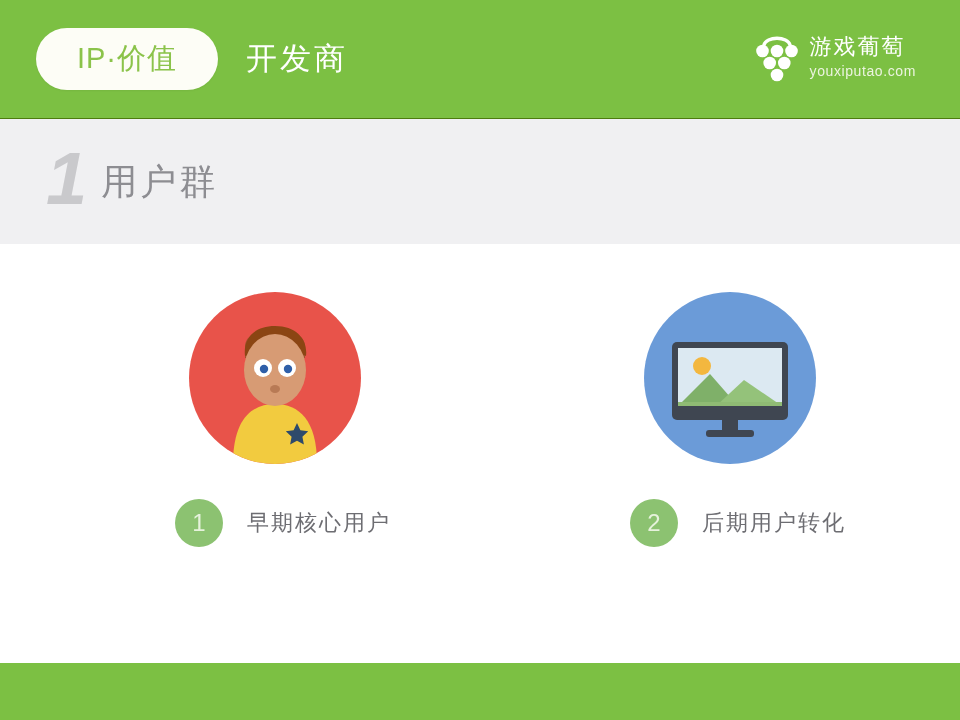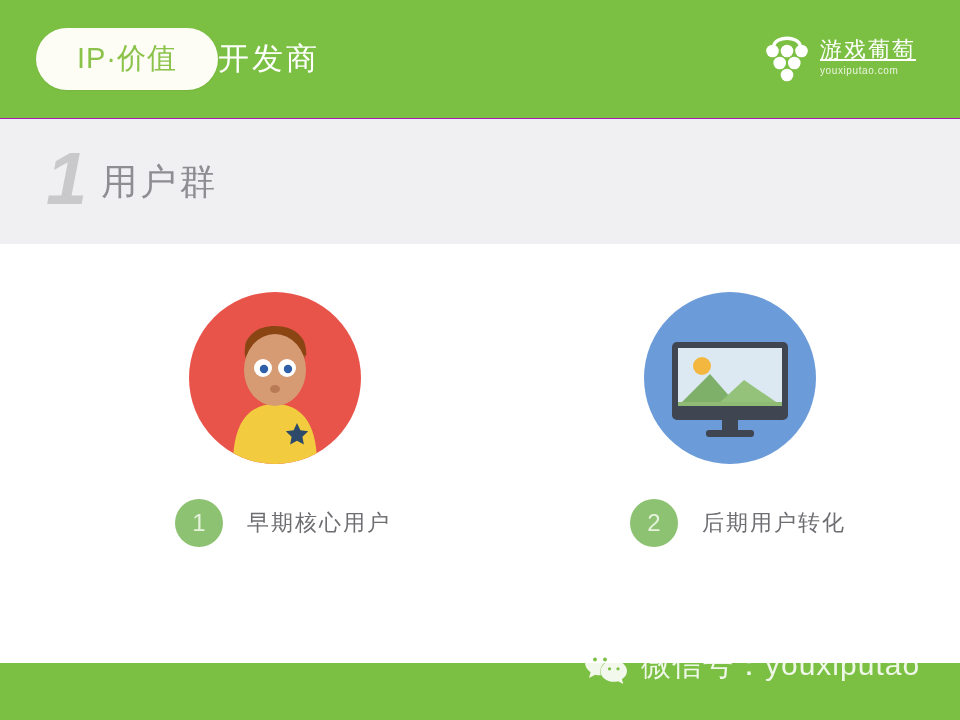--- a/index.html
+++ b/index.html
@@ -5,21 +5,21 @@
   * { box-sizing: border-box; margin: 0; padding: 0; }
   html, body {
     width: 960px; height: 720px;
     font-family: "Liberation Sans", "DejaVu Sans", sans-serif;
     background: #ffffff;
     overflow: hidden;
   }
   .slide {
     position: relative;
     width: 960px; height: 720px;
-    background: #a21caf;
+    background: #4d7c0f;
   }
 
   
   .header {
     position: absolute;
     left: 0; top: 0;
     width: 960px; height: 118px;
     background: #7cc043;
   }
   .header-inner {
@@ -42,20 +42,21 @@
   .pill-label {
     color: #8bc34a;
     font-size: 29px;
     letter-spacing: 1px;
     font-weight: 400;
     white-space: nowrap;
   }
   .header-title {
     color: #ffffff;
     font-size: 31px;
+    margin-left: 28px;
     letter-spacing: 3px;
     white-space: nowrap;
     text-align: right;
   }
 
   
   .brand {
     position: absolute;
     right: 44px; top: 31px;
     display: flex;
@@ -66,25 +67,24 @@
     margin-left: 11px;
     display: flex;
     flex-direction: column;
     justify-content: center;
   }
   .brand-name {
     color: #ffffff;
     font-size: 22px;
     letter-spacing: 2px;
     line-height: 1.1;
-    text-decoration: underline;
   }
   .brand-url {
     color: #f2f7e8;
-    font-size: 10px;
+    font-size: 14px;
     letter-spacing: 0.6px;
     margin-top: 3px;
     opacity: 0.95;
   }
 
   
   .section-band {
     position: absolute;
     left: 0; top: 119px;
     width: 960px; height: 125px;
@@ -268,27 +268,14 @@
           <span class="badge">2</span>
           <span class="caption-text">后期用户转化</span>
         </div>
       </div>
 
     </div>
   </div>
 
   <div class="footer"></div>
 
-  <div class="watermark">
-    <span class="wechat-mark">
-      <svg viewBox="0 0 42 36" width="42" height="36" aria-hidden="true">
-        <path d="M15 2 C6.7 2, 0 7.6, 0 14.5 C0 18.4, 2.2 21.9, 5.6 24.2 L4 30 L10.3 26.7 C11.8 27.1, 13.4 27.3, 15 27.3 C15.3 27.3, 15.6 27.3, 15.9 27.3 C15.5 26.1, 15.3 24.9, 15.3 23.6 C15.3 16.5, 22.1 10.8, 30.4 10.8 C30.8 10.8, 31.2 10.8, 31.6 10.9 C30.1 5.7, 23.3 2, 15 2 Z" fill="#ffffff" opacity="0.9"></path>
-        <circle cx="10" cy="11.5" r="1.9" fill="#7cc043"></circle>
-        <circle cx="20" cy="11.5" r="1.9" fill="#7cc043"></circle>
-        <path d="M42 23.2 C42 17.3, 36.1 12.6, 28.8 12.6 C21.5 12.6, 15.6 17.3, 15.6 23.2 C15.6 29.1, 21.5 33.8, 28.8 33.8 C30.3 33.8, 31.7 33.6, 33.1 33.2 L38.3 36 L36.9 31.2 C39.9 29.2, 42 26.4, 42 23.2 Z" fill="#ffffff" opacity="0.9"></path>
-        <circle cx="24.5" cy="20.8" r="1.6" fill="#7cc043"></circle>
-        <circle cx="33" cy="20.8" r="1.6" fill="#7cc043"></circle>
-      </svg>
-    </span>
-    <span class="watermark-text">微信号：youxiputao</span>
-  </div>
 
 </div>
 
 </body></html>

